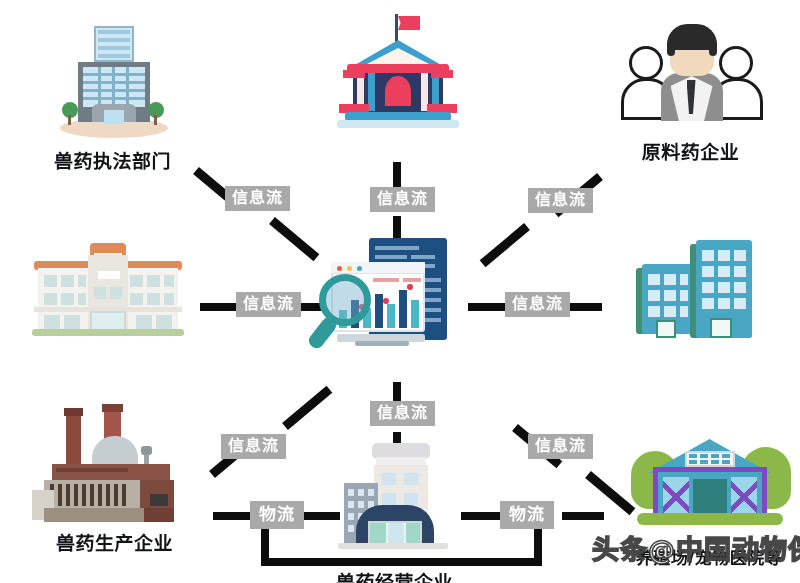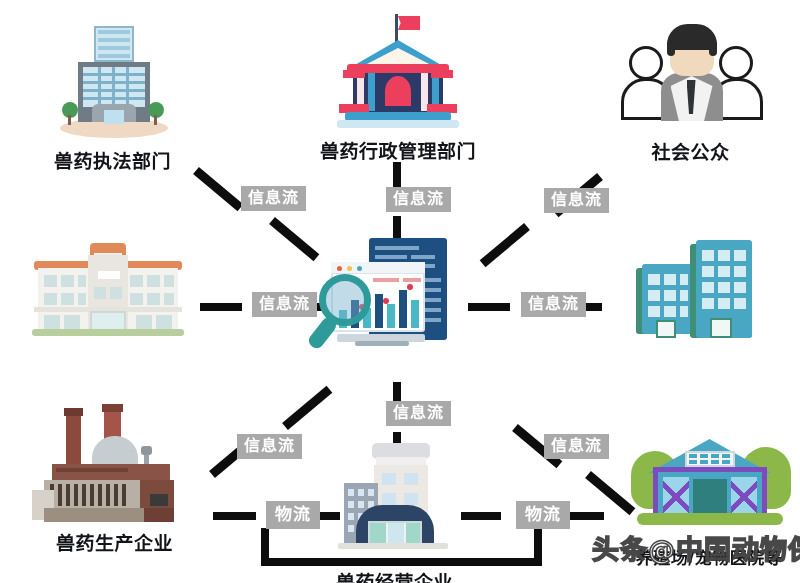--- a/index.html
+++ b/index.html
@@ -37,21 +37,20 @@
     background:#a9a9a9;
     color:#ffffff;
     font-weight:bold;
     font-size:16px;
     letter-spacing:1px;
     padding:4px 7px 5px 7px;
     line-height:1;
     white-space:nowrap;
     text-align:center;
     z-index:6;
-    margin-left:16px;
   }
   .badge.logi{font-size:17px;padding:5px 9px 6px 9px;}
 
   
   .watermark{
     position:absolute;
     font-size:27px;
     font-weight:bold;
     color:rgba(255,255,255,.92);
     -webkit-text-stroke:1.6px rgba(40,40,40,.85);
@@ -184,38 +183,37 @@
       <div class="p" style="left:45px;top:61px;width:7px;height:38px;background:#3da0cc;"></div>
       <div class="p" style="left:98px;top:61px;width:7px;height:38px;background:#f9e6ea;"></div>
       <div class="p" style="left:109px;top:61px;width:7px;height:38px;background:#3da0cc;"></div>
       <div class="p" style="left:20px;top:58px;width:22px;height:8px;background:#ec3f5e;"></div>
       <div class="p" style="left:108px;top:58px;width:22px;height:8px;background:#ec3f5e;"></div>
       <div class="p" style="left:16px;top:92px;width:30px;height:9px;background:#ec3f5e;"></div>
       <div class="p" style="left:104px;top:92px;width:30px;height:9px;background:#ec3f5e;"></div>
       <div class="p" style="left:22px;top:100px;width:106px;height:9px;background:#3da0cc;border-radius:3px;"></div>
       <div class="p" style="left:14px;top:108px;width:122px;height:8px;background:#cfe7f2;border-radius:3px;"></div>
     </div>
-    <div class="cap cap-19">兽药行政管理部门</div>
   </div>
 
   <div class="node" style="left:608px;top:18px;width:165px;">
     <div class="art ic-people">
       <div class="p" style="left:8px;top:28px;width:34px;height:34px;border-radius:50%;background:#fff;border:3px solid #1b1b1b;box-sizing:border-box;"></div>
       <div class="p" style="left:0px;top:60px;width:52px;height:42px;border-radius:24px 24px 0 0;background:#fff;border:3px solid #1b1b1b;box-sizing:border-box;"></div>
       <div class="p" style="left:98px;top:28px;width:34px;height:34px;border-radius:50%;background:#fff;border:3px solid #1b1b1b;box-sizing:border-box;"></div>
       <div class="p" style="left:90px;top:60px;width:52px;height:42px;border-radius:24px 24px 0 0;background:#fff;border:3px solid #1b1b1b;box-sizing:border-box;"></div>
       <div class="p" style="left:40px;top:55px;width:62px;height:48px;border-radius:18px 18px 0 0;background:#8e8e8e;"></div>
       <div class="p" style="left:50px;top:58px;width:42px;height:45px;background:#f2f2f2;clip-path:polygon(50% 0,100% 22%,80% 100%,20% 100%,0 22%);"></div>
       <div class="p" style="left:66px;top:62px;width:9px;height:34px;background:#2f3338;clip-path:polygon(0 0,100% 0,72% 100%,28% 100%);"></div>
       <div class="p" style="left:49px;top:12px;width:44px;height:46px;border-radius:20px 20px 14px 14px;background:#f0d9bd;"></div>
       <div class="p" style="left:46px;top:6px;width:50px;height:26px;border-radius:22px 22px 6px 6px;background:#2a2a2a;"></div>
       <div class="p" style="left:46px;top:22px;width:8px;height:16px;border-radius:6px;background:#2a2a2a;"></div>
       <div class="p" style="left:88px;top:22px;width:8px;height:16px;border-radius:6px;background:#2a2a2a;"></div>
     </div>
-    <div class="cap cap-19">社会公众</div>
+    <div class="cap cap-19">原料药企业</div>
   </div>
 
   <div class="node" style="left:20px;top:243px;width:175px;">
     <div class="art ic-wide">
       <div class="p" style="left:62px;top:0px;width:36px;height:12px;background:#e08a5a;border-radius:4px 4px 0 0;"></div>
       <div class="p" style="left:66px;top:10px;width:28px;height:12px;background:#f2f0ec;"></div>
       <div class="p" style="left:6px;top:18px;width:148px;height:9px;background:#e08a5a;border-radius:3px;"></div>
       <div class="p" style="left:10px;top:25px;width:140px;height:62px;background:#f4f2ee;"></div>
       <div class="p" style="left:60px;top:12px;width:40px;height:78px;background:#e9e6e0;"></div>
       <div class="p" style="left:70px;top:28px;width:22px;height:8px;background:#ffffff;"></div>

